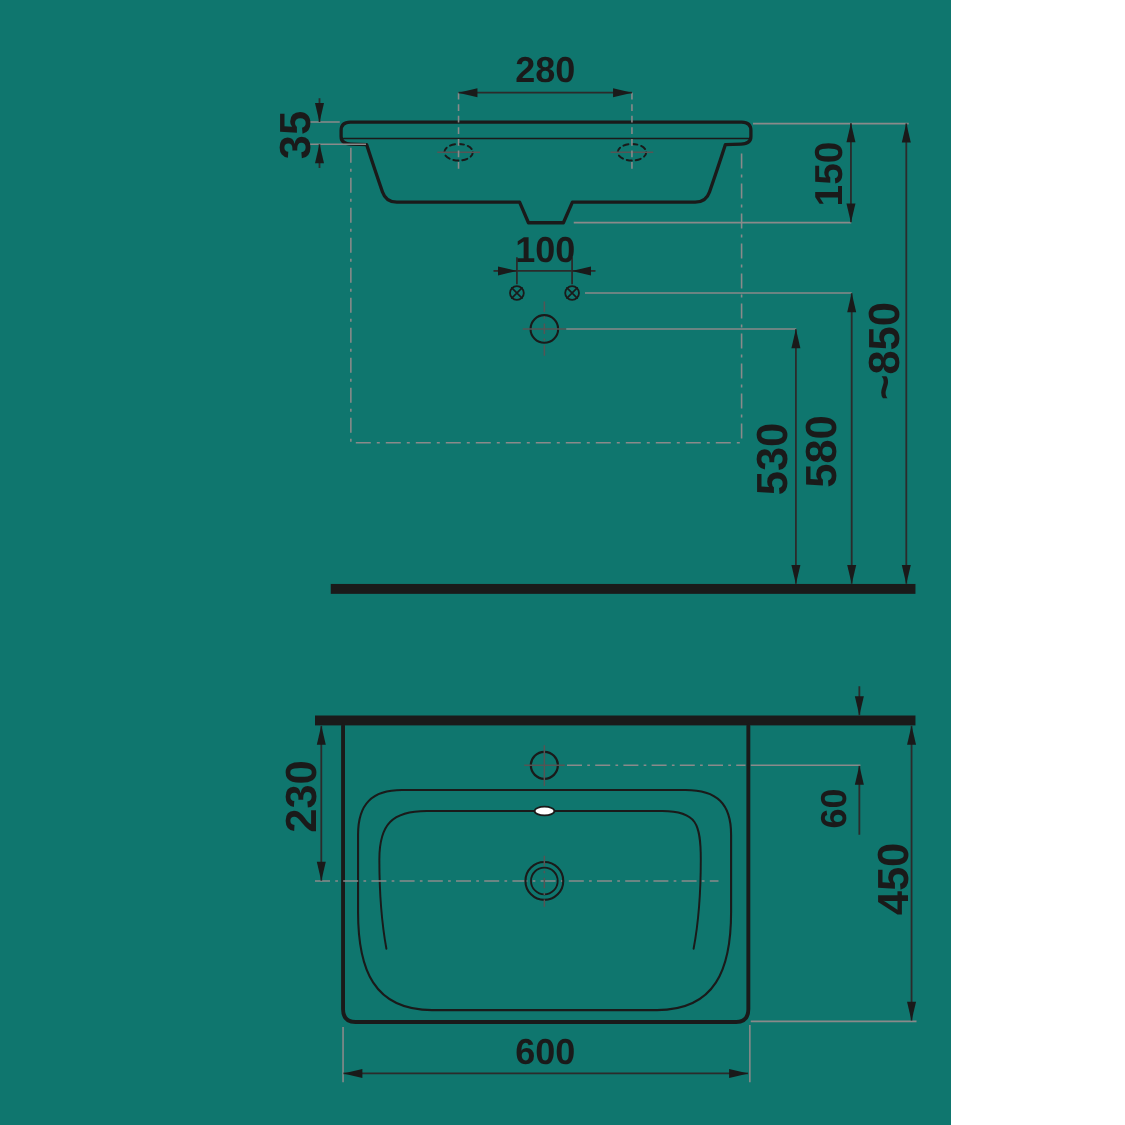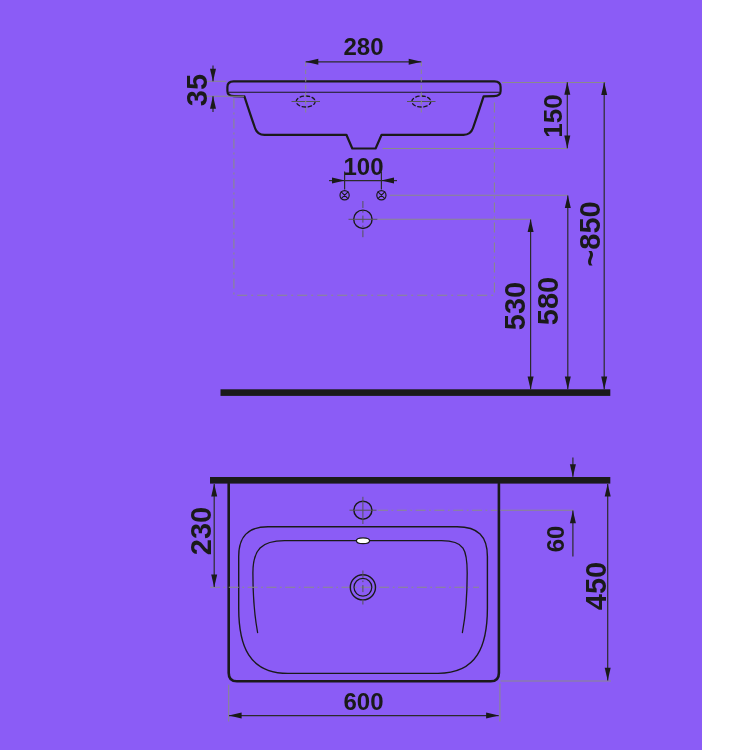--- a/index.html
+++ b/index.html
@@ -1,16 +1,16 @@
 <!DOCTYPE html>
 <html><head>
 <meta charset="utf-8">
 <style>
   html,body{margin:0;padding:0;background:#ffffff;}
-  .stage{width:702px;height:750px;position:relative;background:#8b5cf6;overflow:hidden;}
+  .stage{width:634px;height:750px;position:relative;background:#0f766e;overflow:hidden;}
   svg{display:block;}
   text{font-family:"Liberation Sans", sans-serif;font-weight:bold;fill:#1a1a1a;}
   .obj{stroke:#1a1a1a;fill:none;stroke-linejoin:round;stroke-linecap:round;}
   .dim{stroke:#2b2b2b;fill:none;stroke-width:1.2;}
   .aux{stroke:#8a8a8a;fill:none;stroke-width:1.05;}
   .cl{stroke:#555555;fill:none;stroke-width:1;}
   .solidfill{fill:#1a1a1a;stroke:none;}
 </style>
 </head>
 <body>

